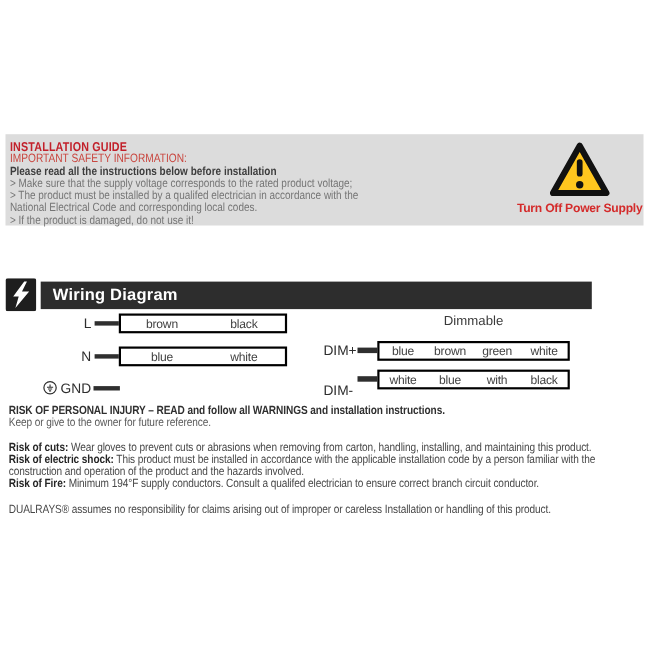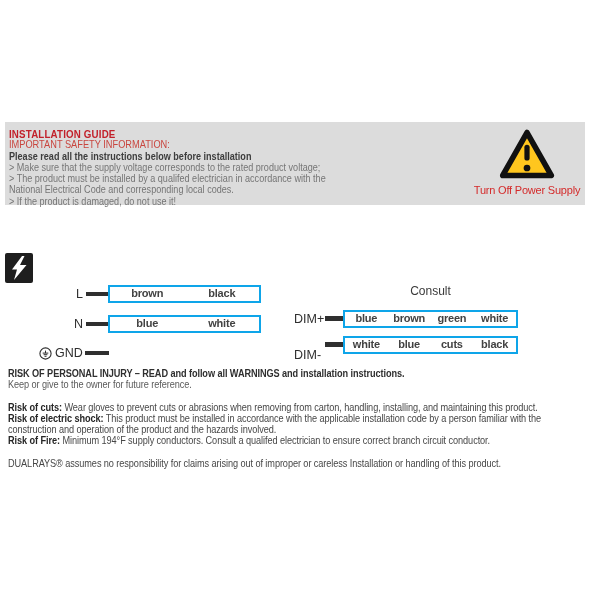--- a/index.html
+++ b/index.html
@@ -10,37 +10,37 @@
   
   .safety-box{position:absolute;left:5px;top:122px;width:580px;height:83px;background:#dcdcdc;}
   .safety-text{position:absolute;left:4px;top:6px;transform:scaleX(0.84);transform-origin:left top;white-space:nowrap;}
   .s-line{font-size:10.8px;line-height:11.3px;}
   .s-title{font-weight:bold;font-size:11.6px;letter-spacing:0.2px;}
   .s-sub{font-size:11px;}
   .s-lead{font-weight:bold;color:#3d3d3d;}
   .s-gray{color:#757575;}
   .warning{position:absolute;left:462px;top:5px;width:120px;text-align:center;}
   .warning svg{display:block;margin:0 auto;}
-  .warning-label{margin-top:3px;font-size:11px;font-weight:normal;letter-spacing:-0.2px;}
+  .warning-label{margin-top:3px;font-size:11px;font-weight:bold;letter-spacing:-0.2px;}
   
   .wd-icon{position:absolute;left:5px;top:253px;width:28px;height:30px;}
   .wd-bar{
     position:absolute;left:37px;top:256px;width:501px;height:25px;background:#2d2d2d;
     color:#ffffff;font-weight:bold;font-size:15px;line-height:25px;padding-left:11px;
     box-sizing:border-box;letter-spacing:0.2px;
   }
   
   .wlabel{position:absolute;font-size:12.5px;color:#2e2e2e;}
   .wire{position:absolute;background:#2f2f2f;}
   .wbox{
-    position:absolute;border:2px solid #0ea5e9;box-sizing:border-box;background:#fff;
-    display:flex;align-items:flex-start;font-weight:bold;
+    position:absolute;border:2px solid #000000;box-sizing:border-box;background:#fff;
+    display:flex;align-items:flex-end;
   }
   .wcell{flex:1;text-align:center;font-size:11px;color:#424242;letter-spacing:-0.2px;}
-  .gnd-label{position:absolute;display:flex;align-items:flex-end;gap:3px;font-size:12.5px;color:#2e2e2e;}
+  .gnd-label{position:absolute;display:flex;align-items:flex-start;gap:3px;font-size:12.5px;color:#2e2e2e;}
   .dim-title{position:absolute;left:343px;top:284px;width:175px;text-align:center;font-size:12px;color:#3a3a3a;}
   
   .notices{
     position:absolute;left:8px;top:368px;transform:scaleX(0.85);transform-origin:left top;
     white-space:nowrap;font-size:10.8px;color:#474747;letter-spacing:-0.1px;
   }
   .n-line{line-height:10.7px;}
   .n-bold{font-weight:bold;color:#2f2f2f;}
   .n-sub{color:#5a5a5a;}
   .gap13{margin-top:13px;}
@@ -69,20 +69,21 @@
         <circle cx="30" cy="43" r="3.6" fill="#111111"></circle>
       </svg>
       <div class="warning-label" style="color: rgb(212, 43, 43);">Turn Off Power Supply</div>
     </div>
   </div>
 
   <svg class="wd-icon" viewBox="0 0 28 30">
     <rect x="0" y="0" width="28" height="30" rx="2" fill="#1e1e1e"></rect>
     <polygon points="17,3 7,16.5 12,16.5 9,27 21.5,12 15,12 19.5,3" fill="#ffffff"></polygon>
   </svg>
+  <div class="wd-bar" style="background: rgb(45, 45, 45);">Wiring Diagram</div>
 
   <div class="wlabel" style="left:43px;top:287px;width:40px;text-align:right;">L</div>
   <div class="wire" style="left:86px;top:292px;width:23px;height:4px;"></div>
   <div class="wbox" style="left:108px;top:285px;width:153px;height:18px;">
     <div class="wcell">brown</div>
     <div class="wcell">black</div>
   </div>
 
   <div class="wlabel" style="left:43px;top:317px;width:40px;text-align:right;">N</div>
   <div class="wire" style="left:86px;top:322px;width:23px;height:4px;"></div>
@@ -93,37 +94,37 @@
 
   <div class="gnd-label" style="left:39px;top:346px;">
     <svg width="13" height="13" viewBox="0 0 13 13">
       <circle cx="6.5" cy="6.5" r="5.6" fill="none" stroke="#2e2e2e" stroke-width="1.1"></circle>
       <path d="M6.5 3.6 V6.1 M3.7 6.1 H9.3 M4.6 7.7 H8.4 M5.5 9.3 H7.5" stroke="#2e2e2e" stroke-width="1" fill="none"></path>
     </svg>
     <span>GND</span>
   </div>
   <div class="wire" style="left:85px;top:351px;width:24px;height:4px;"></div>
 
-  <div class="dim-title">Consult</div>
+  <div class="dim-title">Dimmable</div>
 
   <div class="wlabel" style="left:294px;top:312px;">DIM+</div>
   <div class="wire" style="left:325px;top:316px;width:19px;height:5px;"></div>
   <div class="wbox" style="left:343px;top:310px;width:175px;height:18px;">
     <div class="wcell">blue</div>
     <div class="wcell">brown</div>
     <div class="wcell">green</div>
     <div class="wcell">white</div>
   </div>
 
   <div class="wlabel" style="left:294px;top:348px;">DIM-</div>
   <div class="wire" style="left:325px;top:342px;width:19px;height:5px;"></div>
   <div class="wbox" style="left:343px;top:336px;width:175px;height:18px;">
     <div class="wcell">white</div>
     <div class="wcell">blue</div>
-    <div class="wcell">cuts</div>
+    <div class="wcell">with</div>
     <div class="wcell">black</div>
   </div>
 
   <div class="notices">
     <div class="n-line n-bold">RISK OF PERSONAL INJURY – READ and follow all WARNINGS and installation instructions.</div>
     <div class="n-line n-sub">Keep or give to the owner for future reference.</div>
 
     <div class="n-line gap13"><span class="risk-label">Risk of cuts:</span><span> Wear gloves to prevent cuts or abrasions when removing from carton, handling, installing, and maintaining this product.</span></div>
     <div class="n-line"><span class="risk-label">Risk of electric shock:</span><span> This product must be installed in accordance with the applicable installation code by a person familiar with the</span></div>
     <div class="n-line"><span class="risk-label"></span><span>construction and operation of the product and the hazards involved.</span></div>

